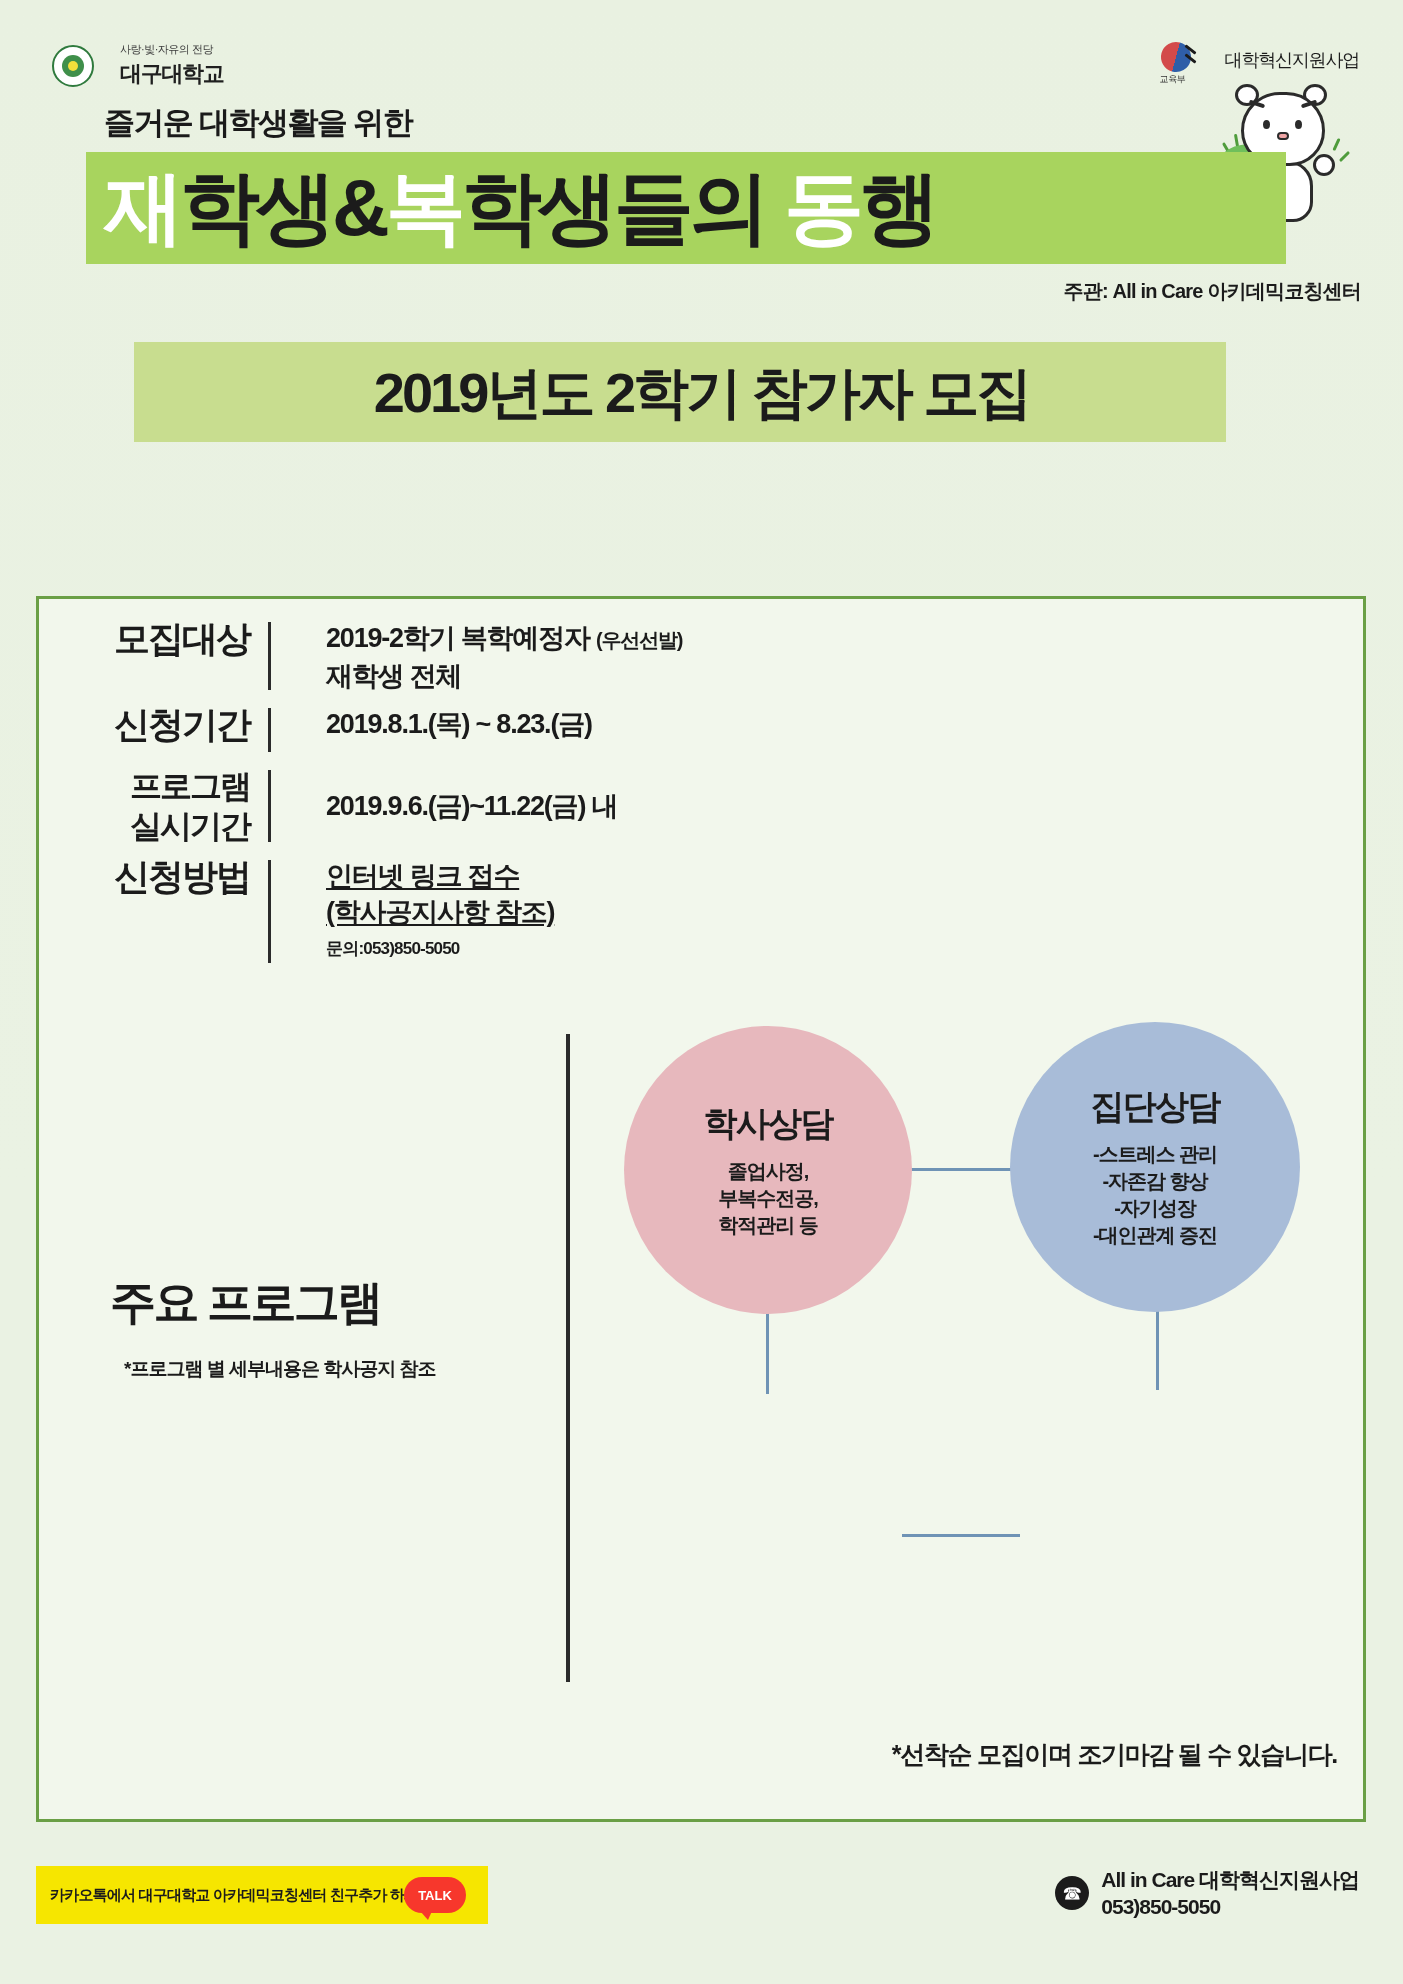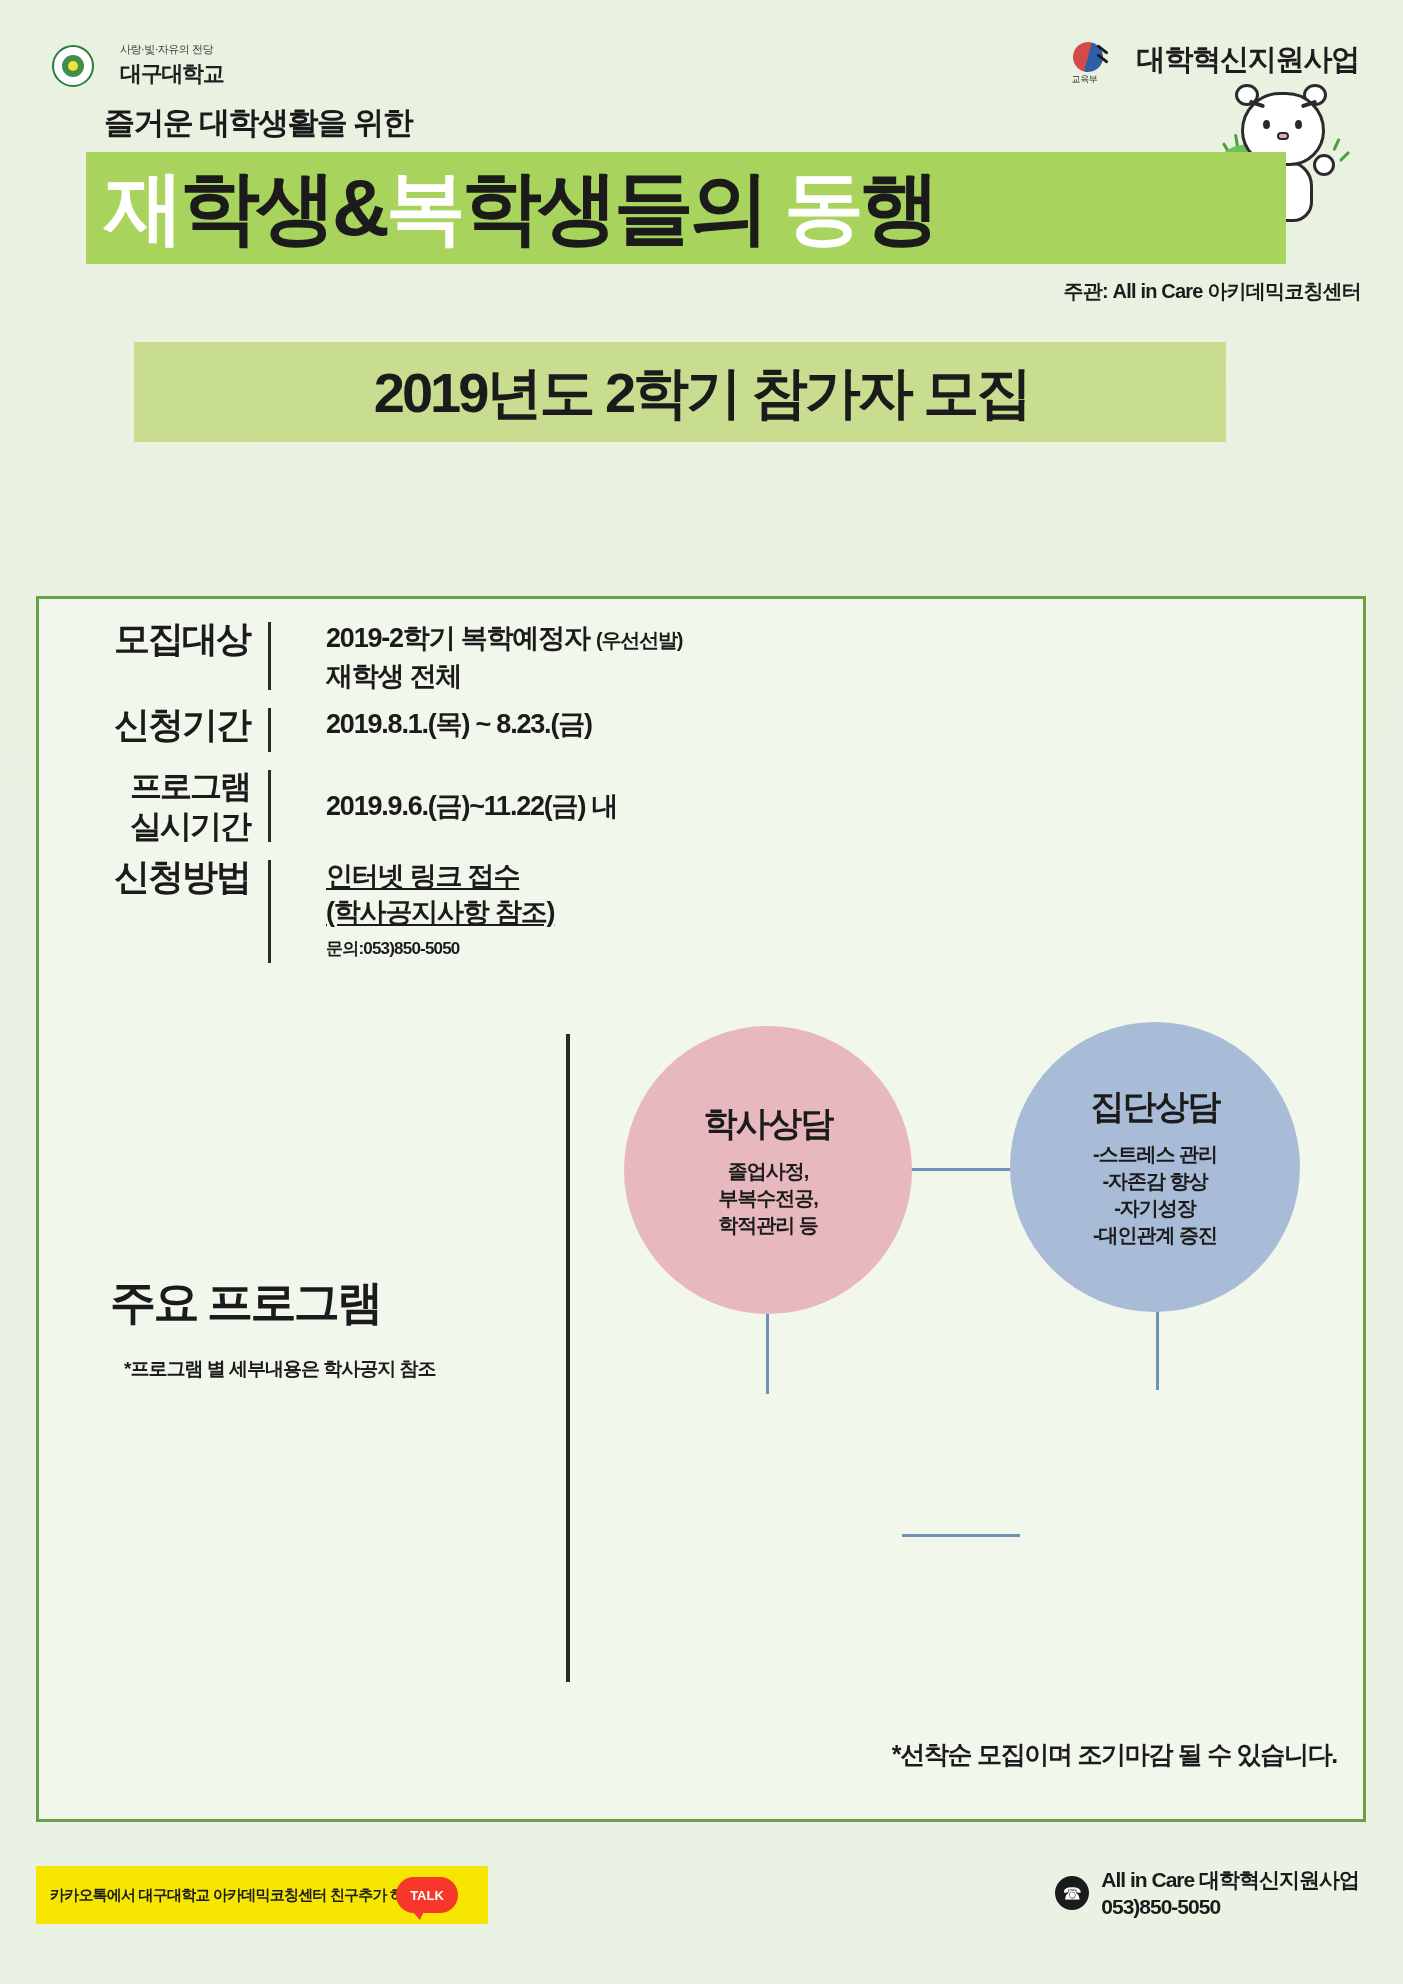--- a/index.html
+++ b/index.html
@@ -108,22 +108,22 @@
   .moe-mark .bar2 { left: 26px; top: 17px; transform: rotate(38deg); }
   .moe-caption {
     position: absolute;
     left: 2px;
     top: 33px;
     font-size: 9px;
     color: #333;
     letter-spacing: -0.4px;
   }
   .moe-title {
-    font-size: 29px;
-    font-weight: bold;
+    font-size: 18px;
+    font-weight: normal;
     color: #1d1d1d;
     letter-spacing: -1.2px;
     padding-left: 17px;
   }
 
   
   .kicker {
     position: absolute;
     left: 104px;
     top: 102px;
@@ -453,21 +453,21 @@
     box-sizing: border-box;
   }
   .kakao-text {
     font-size: 15px;
     font-weight: bold;
     letter-spacing: -0.8px;
     color: #1b1b1b;
   }
   .kakao-bubble {
     position: absolute;
-    right: 30px;
+    right: 22px;
     top: 11px;
     width: 62px;
     height: 36px;
     background: #f7372c;
     border-radius: 18px;
     color: #ffffff;
     font-size: 13px;
     font-weight: bold;
     display: flex;
     align-items: center;

